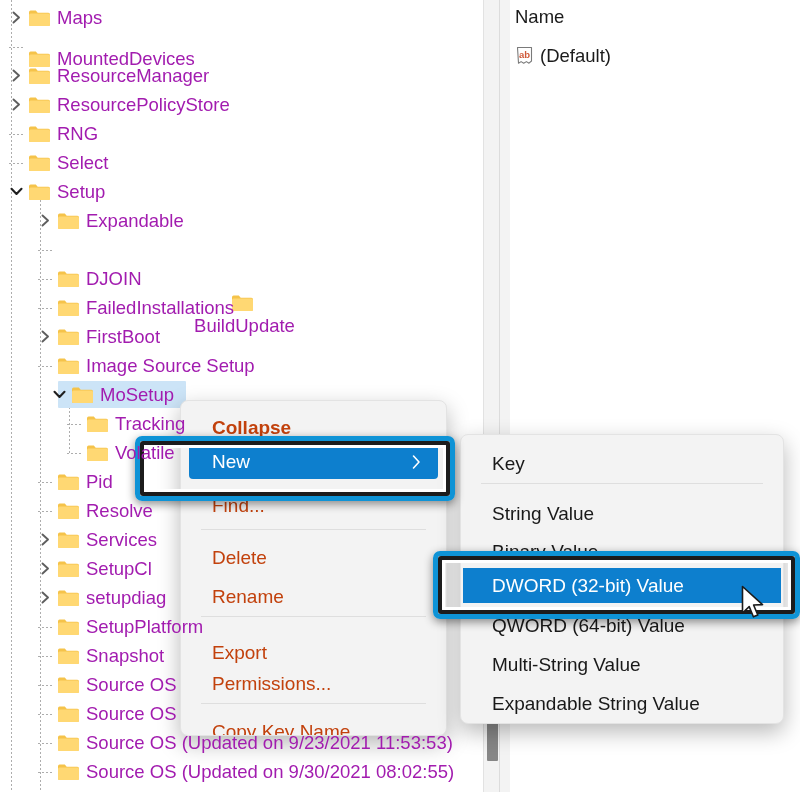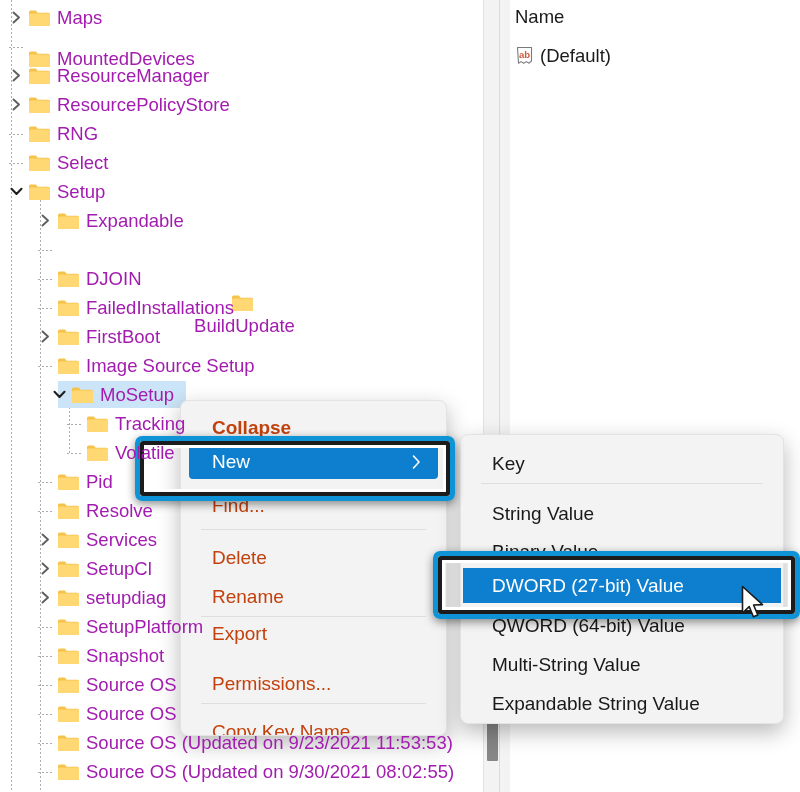--- a/index.html
+++ b/index.html
@@ -553,21 +553,21 @@
       </div>
       <div class="cmenu-item" style="top: 86px;">
         <span>Find...</span>
       </div>
       <div class="cmenu-item" style="top: 138px;">
         <span>Delete</span>
       </div>
       <div class="cmenu-item" style="top: 177px;">
         <span>Rename</span>
       </div>
-      <div class="cmenu-item" style="top: 214px;">
+      <div class="cmenu-item" style="top: 225px; align-items: flex-end;">
         <span>Export</span>
       </div>
       <div class="cmenu-item" style="top: 264px;">
         <span>Permissions...</span>
       </div>
       <div class="cmenu-item" style="top: 312px;">
         <span>Copy Key Name</span>
       </div>
       <div class="cmenu-sep" style="top: 128px;"></div>
       <div class="cmenu-sep" style="top: 215px;"></div>
@@ -600,21 +600,21 @@
       </div>
       <div class="smenu-item" style="top: 211px;">
         <span>Multi-String Value</span>
       </div>
       <div class="smenu-item" style="top: 250px;">
         <span>Expandable String Value</span>
       </div>
       <div class="smenu-sep" style="top: 48px;"></div>
     </div>
   <div id="dword-bar">
-    <span>DWORD (27-bit) Value</span>
+    <span>DWORD (32-bit) Value</span>
   </div>
 </div>
 
 <div class="ring" id="ring-new">
   <div class="ring-inner"></div>
     <div class="ring-white"></div>
 </div>
 <div class="ring" id="ring-dword">
   <div class="ring-inner"></div>
     <div class="ring-white"></div>

